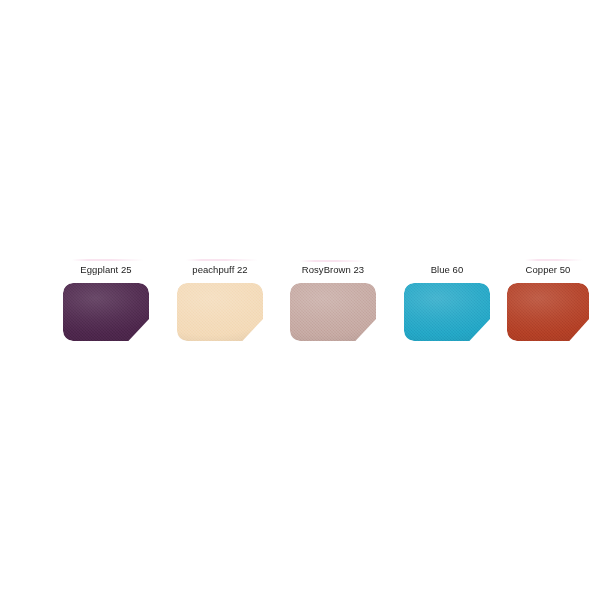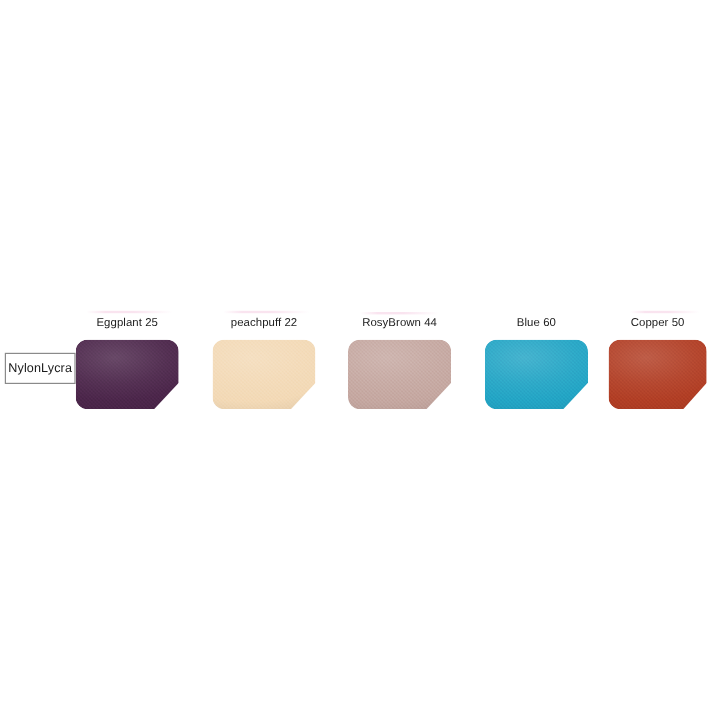--- a/index.html
+++ b/index.html
@@ -155,23 +155,20 @@
 
 <div id="canvas">
 
   <div id="artifact-layer">
       <div class="scan-artifact" style="left: 72px; top: 259px; width: 72px; background: linear-gradient(90deg, rgba(255, 255, 255, 0) 0%, rgb(244, 201, 224) 22%, rgb(244, 201, 224) 55%, rgba(255, 255, 255, 0) 100%);"></div>
       <div class="scan-artifact" style="left: 186px; top: 259px; width: 72px; background: linear-gradient(90deg, rgba(255, 255, 255, 0) 0%, rgb(244, 201, 224) 22%, rgb(244, 201, 224) 55%, rgba(255, 255, 255, 0) 100%);"></div>
       <div class="scan-artifact" style="left: 300px; top: 260px; width: 66px; background: linear-gradient(90deg, rgba(255, 255, 255, 0) 0%, rgb(244, 201, 224) 22%, rgb(244, 201, 224) 55%, rgba(255, 255, 255, 0) 100%);"></div>
       <div class="scan-artifact" style="left: 525px; top: 259px; width: 58px; background: linear-gradient(90deg, rgba(255, 255, 255, 0) 0%, rgb(244, 201, 224) 22%, rgb(244, 201, 224) 55%, rgba(255, 255, 255, 0) 100%);"></div>
     </div>
 
-  <div id="row-label-box">
-    <span class="row-label-text">NylonLycra</span>
-  </div>
 
   <div id="swatch-strip">
       <div class="swatch-cell" style="left: 63px; width: 86px;">
         <div class="swatch-label">Eggplant 25</div>
         <div class="swatch-chip-wrap">
           <div class="swatch-chip">
             <div class="swatch-fill" style="background: rgb(74, 37, 73);"></div>
             <div class="swatch-grain"></div>
             <div class="swatch-sheen"></div>
           </div>
@@ -181,21 +178,21 @@
         <div class="swatch-label">peachpuff 22</div>
         <div class="swatch-chip-wrap">
           <div class="swatch-chip">
             <div class="swatch-fill" style="background: rgb(243, 217, 181);"></div>
             <div class="swatch-grain"></div>
             <div class="swatch-sheen"></div>
           </div>
         </div>
       </div>
       <div class="swatch-cell" style="left: 290px; width: 86px;">
-        <div class="swatch-label">RosyBrown 44</div>
+        <div class="swatch-label">RosyBrown 23</div>
         <div class="swatch-chip-wrap">
           <div class="swatch-chip">
             <div class="swatch-fill" style="background: rgb(196, 166, 159);"></div>
             <div class="swatch-grain"></div>
             <div class="swatch-sheen"></div>
           </div>
         </div>
       </div>
       <div class="swatch-cell" style="left: 404px; width: 86px;">
         <div class="swatch-label">Blue 60</div>

